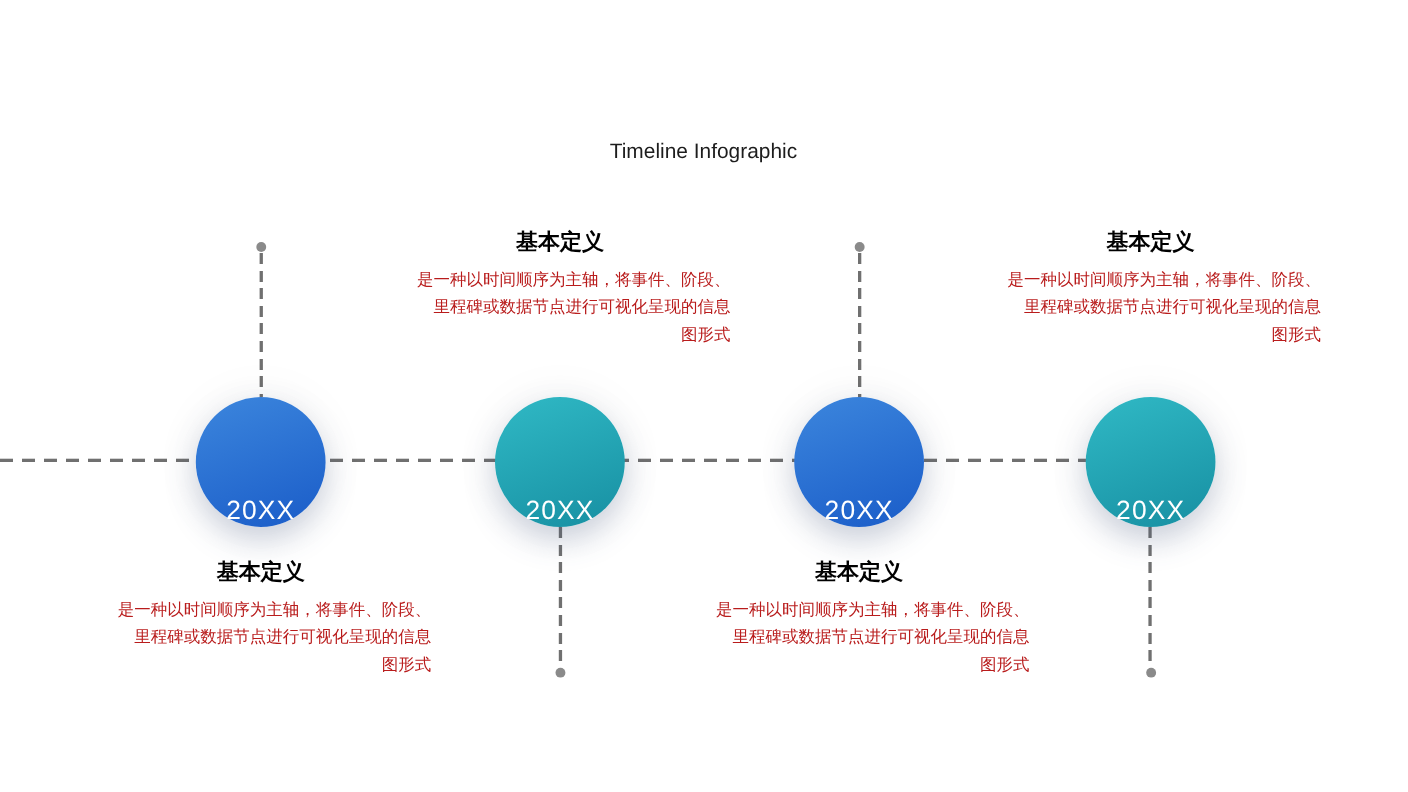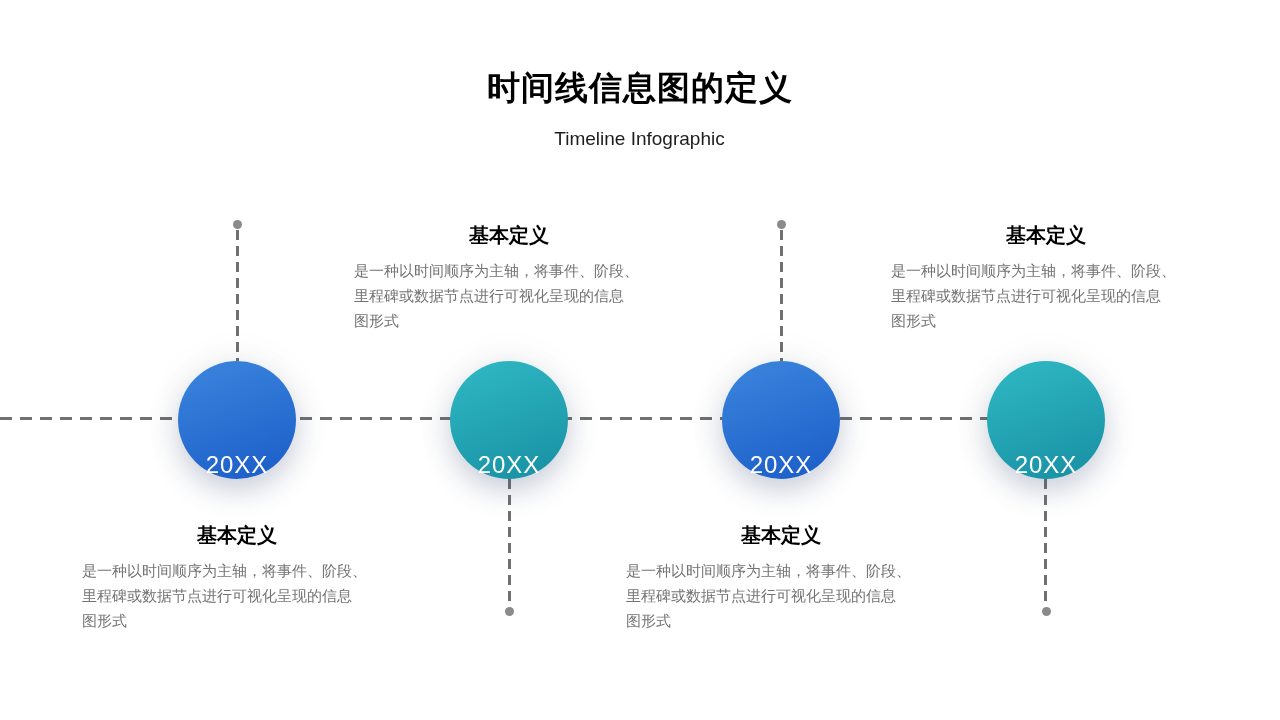--- a/index.html
+++ b/index.html
@@ -46,38 +46,37 @@
   .circle{
     position:absolute;top:361px;width:118px;height:118px;border-radius:50%;
     display:flex;align-items:flex-end;justify-content:center;
     color:#fff;font-size:24px;letter-spacing:1px;
     box-shadow:0 12px 28px rgba(70,90,130,.26), 0 0 46px rgba(0,0,0,.05);
   }
   .circle.blue{background:linear-gradient(160deg,var(--blue-start,#3c86dd),var(--blue-end,#1a5cc8));}
   .circle.teal{background:linear-gradient(160deg,var(--teal-start,#30b9c5),var(--teal-end,#178fa2));}
 
   
-  .tb{position:absolute;width:310px;margin-top:16px;}
+  .tb{position:absolute;width:310px;}
   .tb.above{top:206px;}
   .tb.below{top:506px;}
   .tb h3{
     margin:0 0 9px 0;text-align:center;
     font-size:20px;font-weight:700;color:#000;
   }
   .tb p{
-    margin:0;font-size:15px;line-height:25px;color:#737373;
-    text-align:left;white-space:pre-line;
+    margin:0;font-size:15px;line-height:25px;color:#b91c1c;
+    text-align:right;white-space:pre-line;
   }
 </style>
 </head>
 <body>
 
 <div class="slide">
 
-  <h1 class="title">时间线信息图的定义</h1>
   <p class="subtitle">Timeline Infographic</p>
 
   <div class="hline"></div>
 
   <div class="enddot" style="left:233px;top:220px;"></div>
   <div class="vline up" style="left:236px;"></div>
   <div class="circle blue" style="left:178px;">
     <span>20XX</span>
   </div>
   <div class="tb below" style="left:82px;">

